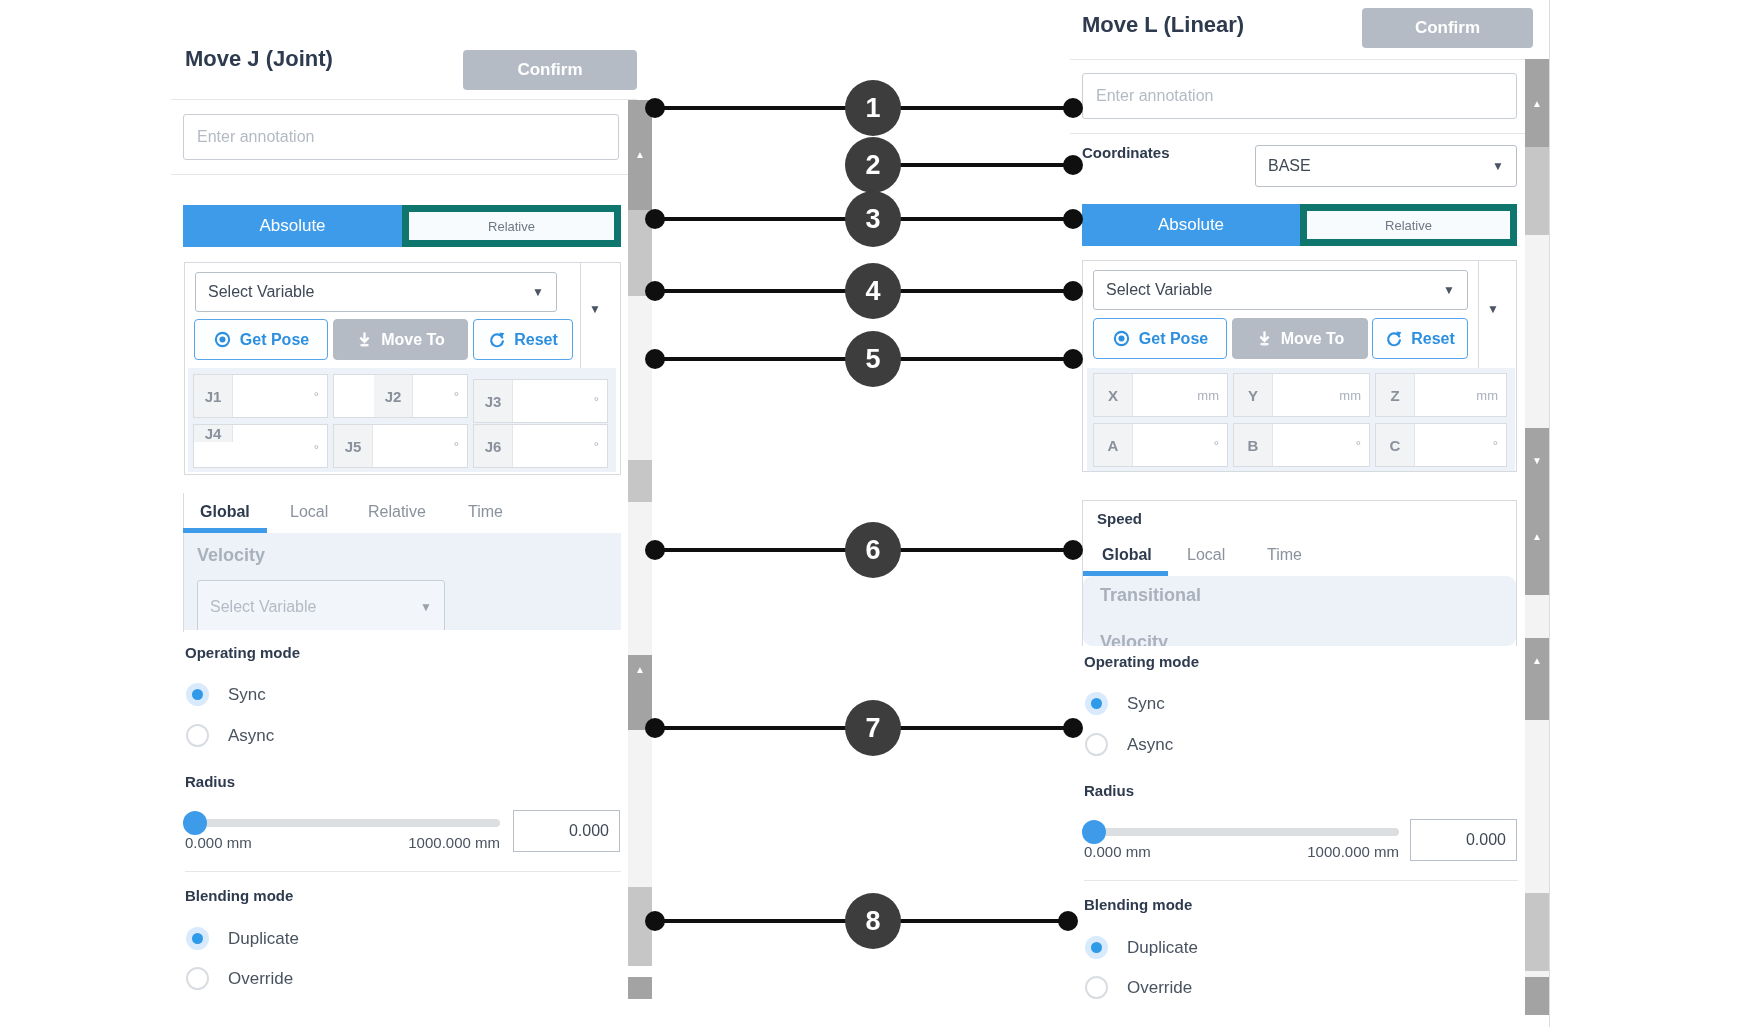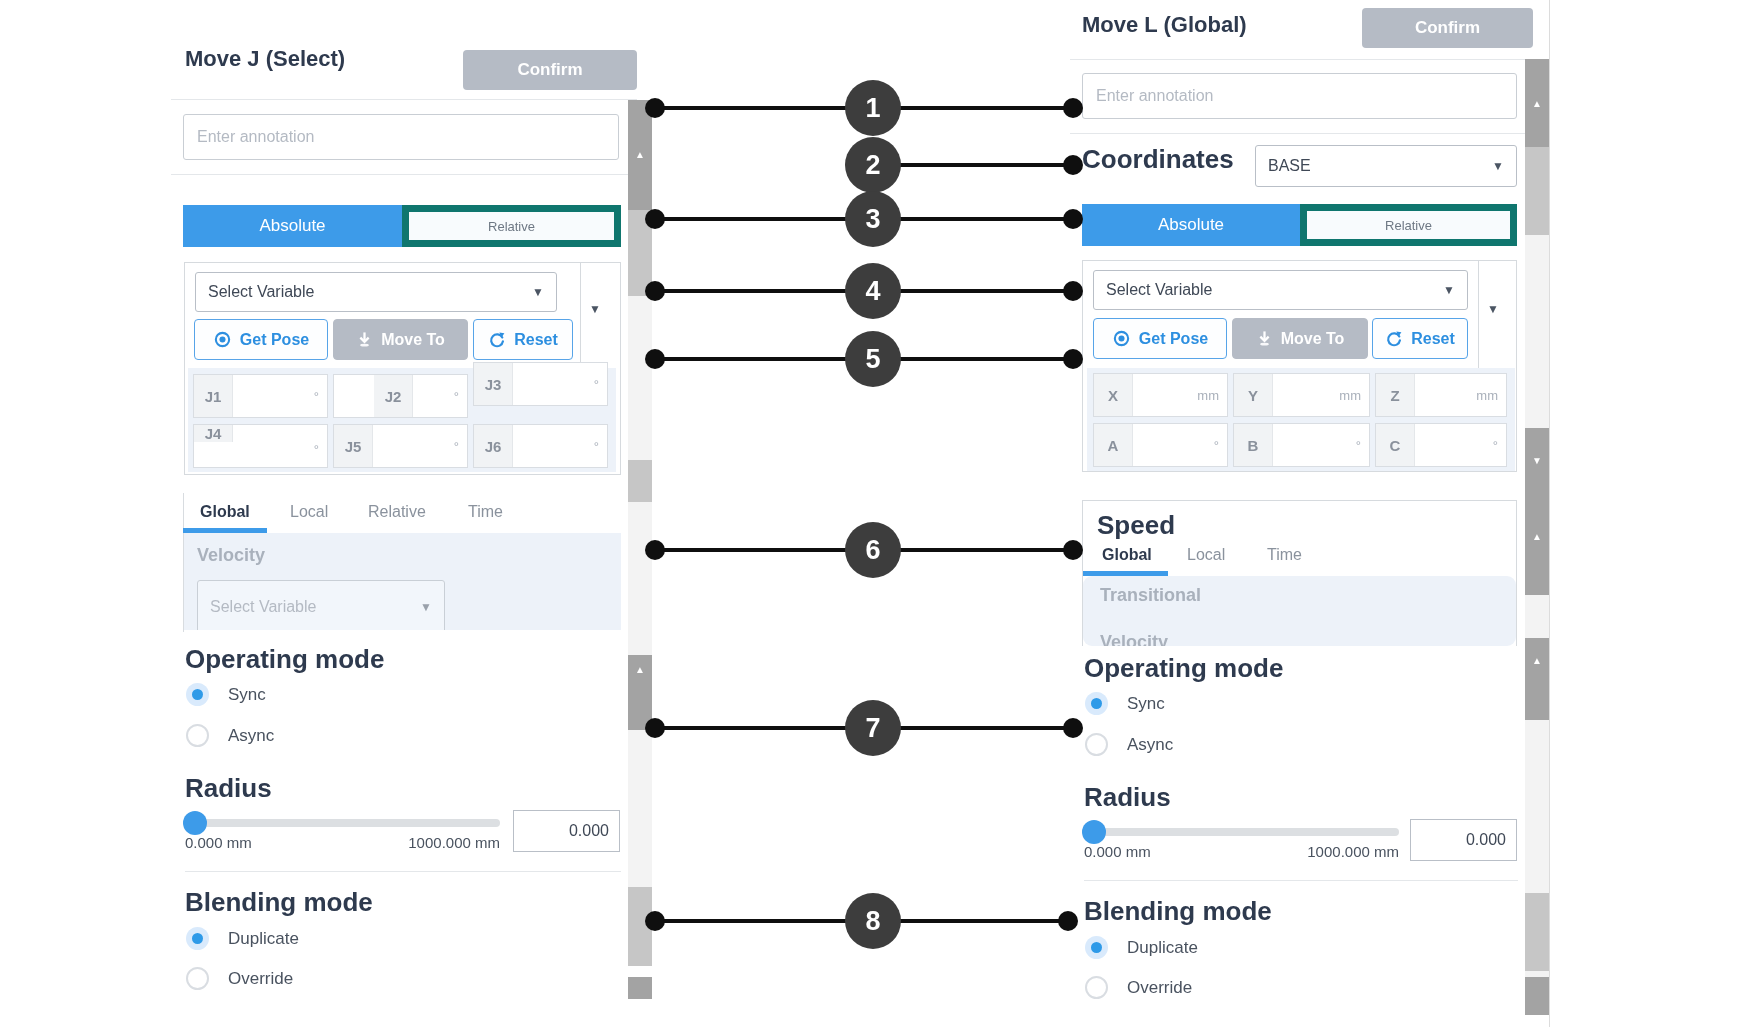--- a/index.html
+++ b/index.html
@@ -1,20 +1,20 @@
 <!DOCTYPE html>
 <html><head>
 <meta charset="utf-8">
 <style>
   html,body{margin:0;padding:0;background:#fff;}
   body{font-family:"Liberation Sans", sans-serif;}
   .stage{position:relative;width:1761px;height:1027px;background:#ffffff;overflow:hidden;}
   .abs{position:absolute;box-sizing:border-box;}
   .title{font-size:22px;font-weight:700;color:#2e3a4e;}
-  .hd{font-size:26px;font-weight:700;color:#2e3a4e;}
+  .hd{font-size:15px;font-weight:700;color:#2e3a4e;}
   .btn-confirm{background:#b5bbc5;border-radius:4px;color:#ffffff;font-weight:700;font-size:17px;display:flex;align-items:center;justify-content:center;}
   .divider{background:#e4e7ea;}
   .txt-input{border:1px solid #c9ced4;border-radius:3px;background:#fff;font-family:"Liberation Sans",sans-serif;font-size:16px;color:#3f4856;padding:0 13px;outline:none;}
   .txt-input::placeholder{color:#b4bac3;}
   .tab-active{background:#3d9be9;color:#fff;font-size:17px;display:flex;align-items:center;justify-content:center;}
   .tab-inactive{background:#f8fbfd;border:7px solid #0f766e;color:#6e7884;font-size:13px;display:flex;align-items:center;justify-content:center;text-align:center;}
   .box{border:1px solid #d6dade;background:#fff;}
   .dropdown{border:1px solid #b9bfc7;border-radius:3px;background:#fff;display:flex;align-items:center;justify-content:space-between;padding:0 12px;font-size:16px;color:#3f4856;}
   .caret{font-size:12px;color:#4b5563;line-height:1;}
   .btn-outline{background:#fdfeff;border:1px solid #57a4e8;border-radius:4px;color:#2d8fe0;font-weight:700;font-size:16px;display:flex;gap:8px;align-items:center;justify-content:center;}
@@ -46,21 +46,21 @@
   .co-line{background:#0f0f0f;height:4px;}
   .co-dot{width:20px;height:20px;border-radius:50%;background:#0f0f0f;}
   .co-circle{width:56px;height:56px;border-radius:50%;background:#3d3d3d;color:#fff;font-weight:700;font-size:27px;display:flex;align-items:center;justify-content:center;}
 </style>
 </head>
 <body>
 
 <div class="stage">
 
   <div>
-    <div class="abs title" style="left:185px;top:46px;">Move J (Select)</div>
+    <div class="abs title" style="left:185px;top:46px;">Move J (Joint)</div>
     <div class="abs btn-confirm" style="left:463px;top:50px;width:174px;height:40px;">Confirm</div>
     <div class="abs divider" style="left:171px;top:99px;width:466px;height:1px;"></div>
 
     <input class="abs txt-input" style="left: 183px; top: 114px; width: 436px; height: 46px;" placeholder="Enter annotation">
     <div class="abs divider" style="left:171px;top:174px;width:466px;height:1px;"></div>
 
     <div class="abs tab-active" style="left:183px;top:205px;width:219px;height:42px;">Absolute</div>
     <div class="abs tab-inactive" style="left:402px;top:205px;width:219px;height:42px;">Relative</div>
 
     <div class="abs box" style="left:184px;top:262px;width:437px;height:213px;"></div>
@@ -97,21 +97,21 @@
 
     <div class="abs fields-bg" style="left:188px;top:368px;width:428px;height:104px;"></div>
     <div class="abs jfield" style="left:193px;top:374px;width:135px;height:44px;">
       <span class="lbl">J1</span>
       <span class="unit">°</span>
     </div>
     <div class="abs jfield" style="left:333px;top:374px;width:135px;height:44px;padding-left:40px;">
       <span class="lbl">J2</span>
       <span class="unit">°</span>
     </div>
-    <div class="abs jfield" style="left:473px;top:362px;width:135px;height:44px;">
+    <div class="abs jfield" style="left:473px;top:379px;width:135px;height:44px;">
       <span class="lbl">J3</span>
       <span class="unit">°</span>
     </div>
     <div class="abs jfield" style="left:193px;top:424px;width:135px;height:44px;flex-direction:column;">
       <span class="lbl">J4</span>
       <span class="unit">°</span>
     </div>
     <div class="abs jfield" style="left:333px;top:424px;width:135px;height:44px;">
       <span class="lbl">J5</span>
       <span class="unit">°</span>
@@ -165,21 +165,21 @@
     <div class="abs sb-med" style="left:628px;top:460px;width:24px;height:42px;"></div>
     <div class="abs sb-dark" style="left:628px;top:655px;width:24px;height:75px;">
         <span class="sb-arrow" style="top:10px;">▲</span>
       </div>
     <div class="abs sb-med" style="left:628px;top:887px;width:24px;height:79px;"></div>
     <div class="abs" style="left:628px;top:966px;width:24px;height:11px;background:#fff;"></div>
     <div class="abs sb-dark" style="left:628px;top:977px;width:24px;height:22px;"></div>
   </div>
 
   <div>
-    <div class="abs title" style="left:1082px;top:12px;">Move L (Global)</div>
+    <div class="abs title" style="left:1082px;top:12px;">Move L (Linear)</div>
     <div class="abs btn-confirm" style="left:1362px;top:8px;width:171px;height:40px;">Confirm</div>
     <div class="abs divider" style="left:1070px;top:59px;width:463px;height:1px;"></div>
 
     <input class="abs txt-input" style="left: 1082px; top: 73px; width: 435px; height: 46px;" placeholder="Enter annotation">
     <div class="abs divider" style="left:1070px;top:133px;width:463px;height:1px;"></div>
 
     <div class="abs hd" style="left:1082px;top:144px;">Coordinates</div>
     <div class="abs dropdown" style="left:1255px;top:145px;width:262px;height:42px;">
       <span>BASE</span>
       <span class="caret">▼</span>

